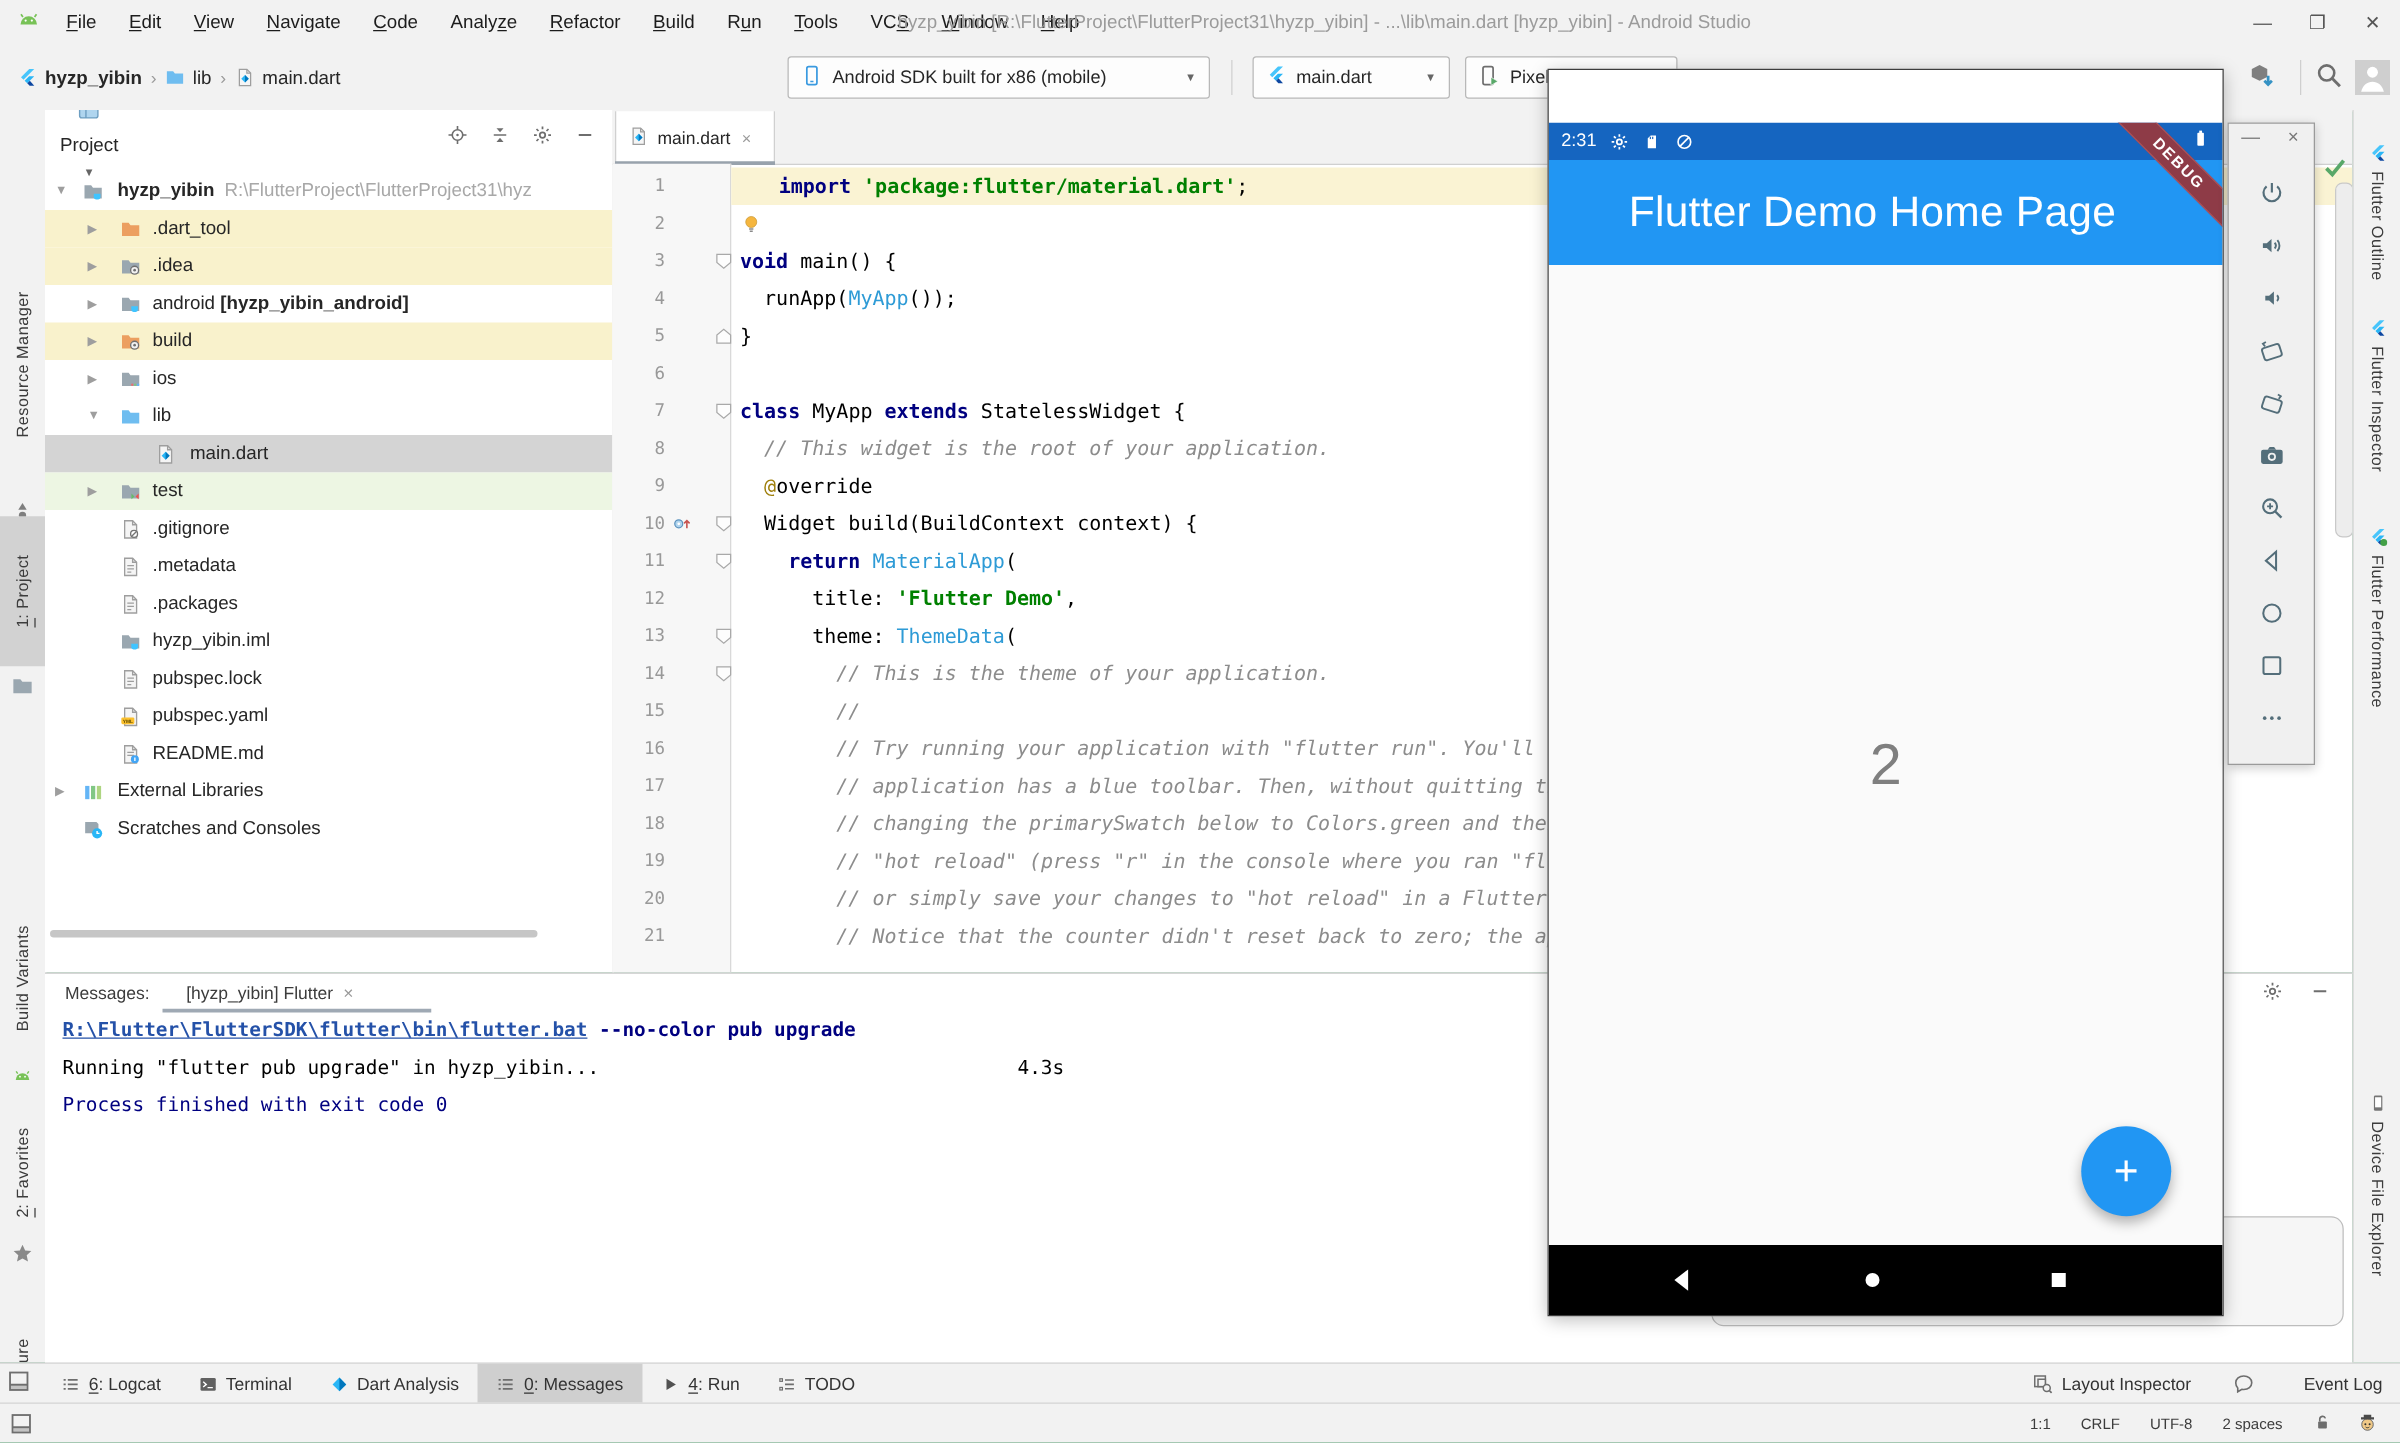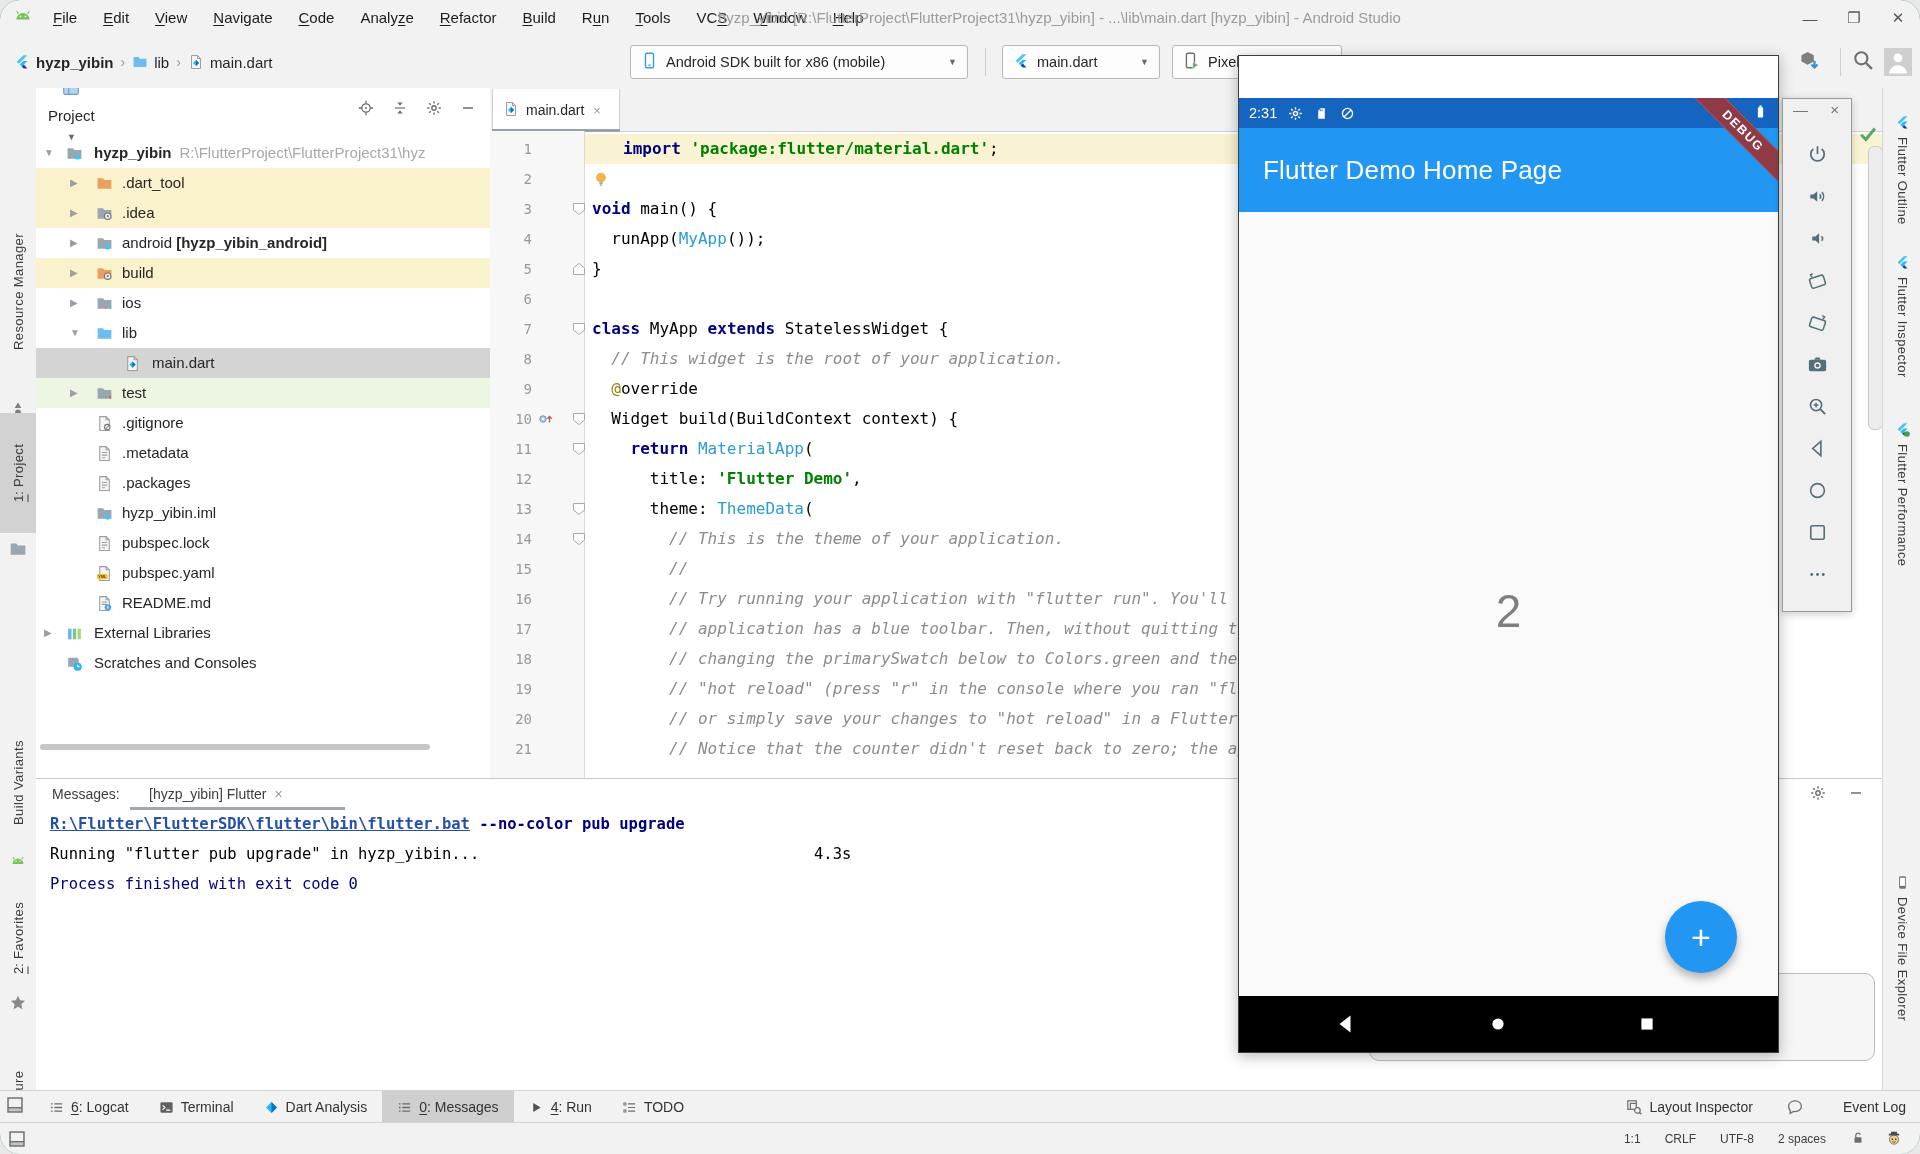--- a/index.html
+++ b/index.html
@@ -1,17 +1,17 @@
 <!DOCTYPE html>
 <html><head>
 <meta charset="utf-8">
 <style>
   html,body{margin:0;padding:0;background:#e8e8e8;}
   #app{position:relative;width:1920px;height:1154px;overflow:hidden;background:#15803d;
-       font-family:"Liberation Sans",sans-serif;border-radius:20px;-webkit-font-smoothing:antialiased;}
+       font-family:"Liberation Sans",sans-serif;-webkit-font-smoothing:antialiased;}
   .ic{display:inline-flex;align-items:center;justify-content:center;flex:0 0 auto;}
   u{text-underline-offset:2px;}
 
   
   #menubar{position:absolute;left:0;top:0;width:1920px;height:36px;background:#f2f2f2;
            border-bottom:1px solid #dcdcdc;display:flex;align-items:center;}
   #app-logo{margin:0 6px 0 12px;}
   .menu-item{padding:0 13px;font-size:15px;color:#1c1c1c;line-height:36px;cursor:default;}
   #win-title{position:absolute;left:718px;top:0;line-height:36px;font-size:15px;color:#9b9b9b;
              white-space:nowrap;width:1000px;overflow:hidden;}
@@ -115,21 +115,21 @@
             z-index:50;box-sizing:border-box;box-shadow:0 3px 14px rgba(0,0,0,.28);}
   #emu-titlebar{position:absolute;left:0;top:0;width:100%;height:42px;display:flex;align-items:center;
                 padding-left:12px;box-sizing:border-box;font-size:15.5px;color:#1a1a1a;background:#fff;}
   #emu-screen{position:absolute;left:0;top:42px;width:539px;height:954px;overflow:hidden;}
   #emu-status{position:absolute;left:0;top:0;width:100%;height:30px;background:#1565C0;display:flex;align-items:center;
               padding:0 10px;box-sizing:border-box;gap:11px;}
   #emu-time{color:#fff;font-size:14.5px;font-weight:400;}
   #emu-battery{margin-left:auto;}
   #emu-appbar{position:absolute;left:0;top:30px;width:100%;height:84px;background:#2196F3;display:flex;align-items:center;
               padding-left:24px;box-sizing:border-box;}
-  #emu-appbar-title{color:#fff;font-size:26px;font-weight:500;letter-spacing:.2px;}
+  #emu-appbar-title{color:#fff;font-size:34px;font-weight:500;letter-spacing:.2px;margin-left:40px;}
   #debug-wrap{position:absolute;right:0;top:0;width:92px;height:92px;overflow:hidden;z-index:5;}
   #debug-banner{position:absolute;top:22px;right:-36px;width:142px;transform:rotate(45deg);background:#8e3b47;
                 color:#fff;font-size:12.5px;font-weight:700;letter-spacing:1.5px;text-align:center;padding:3px 0;
                 border-top:1px solid #a8545e;border-bottom:1px solid #a8545e;}
   #emu-content{position:absolute;left:0;top:114px;width:100%;height:784px;background:#fafafa;}
   #emu-body-line{position:absolute;left:0;top:350px;width:100%;text-align:center;font-size:19.5px;color:#4f4f4f;}
   #emu-counter{position:absolute;left:0;top:372px;width:100%;text-align:center;font-size:46px;color:#7f7f7f;}
   #emu-fab{position:absolute;left:426px;top:689px;width:72px;height:72px;border-radius:50%;background:#2196F3;
            display:flex;align-items:center;justify-content:center;color:#fff;font-size:34px;font-weight:300;
            box-shadow:0 5px 10px rgba(0,0,0,.3);}

